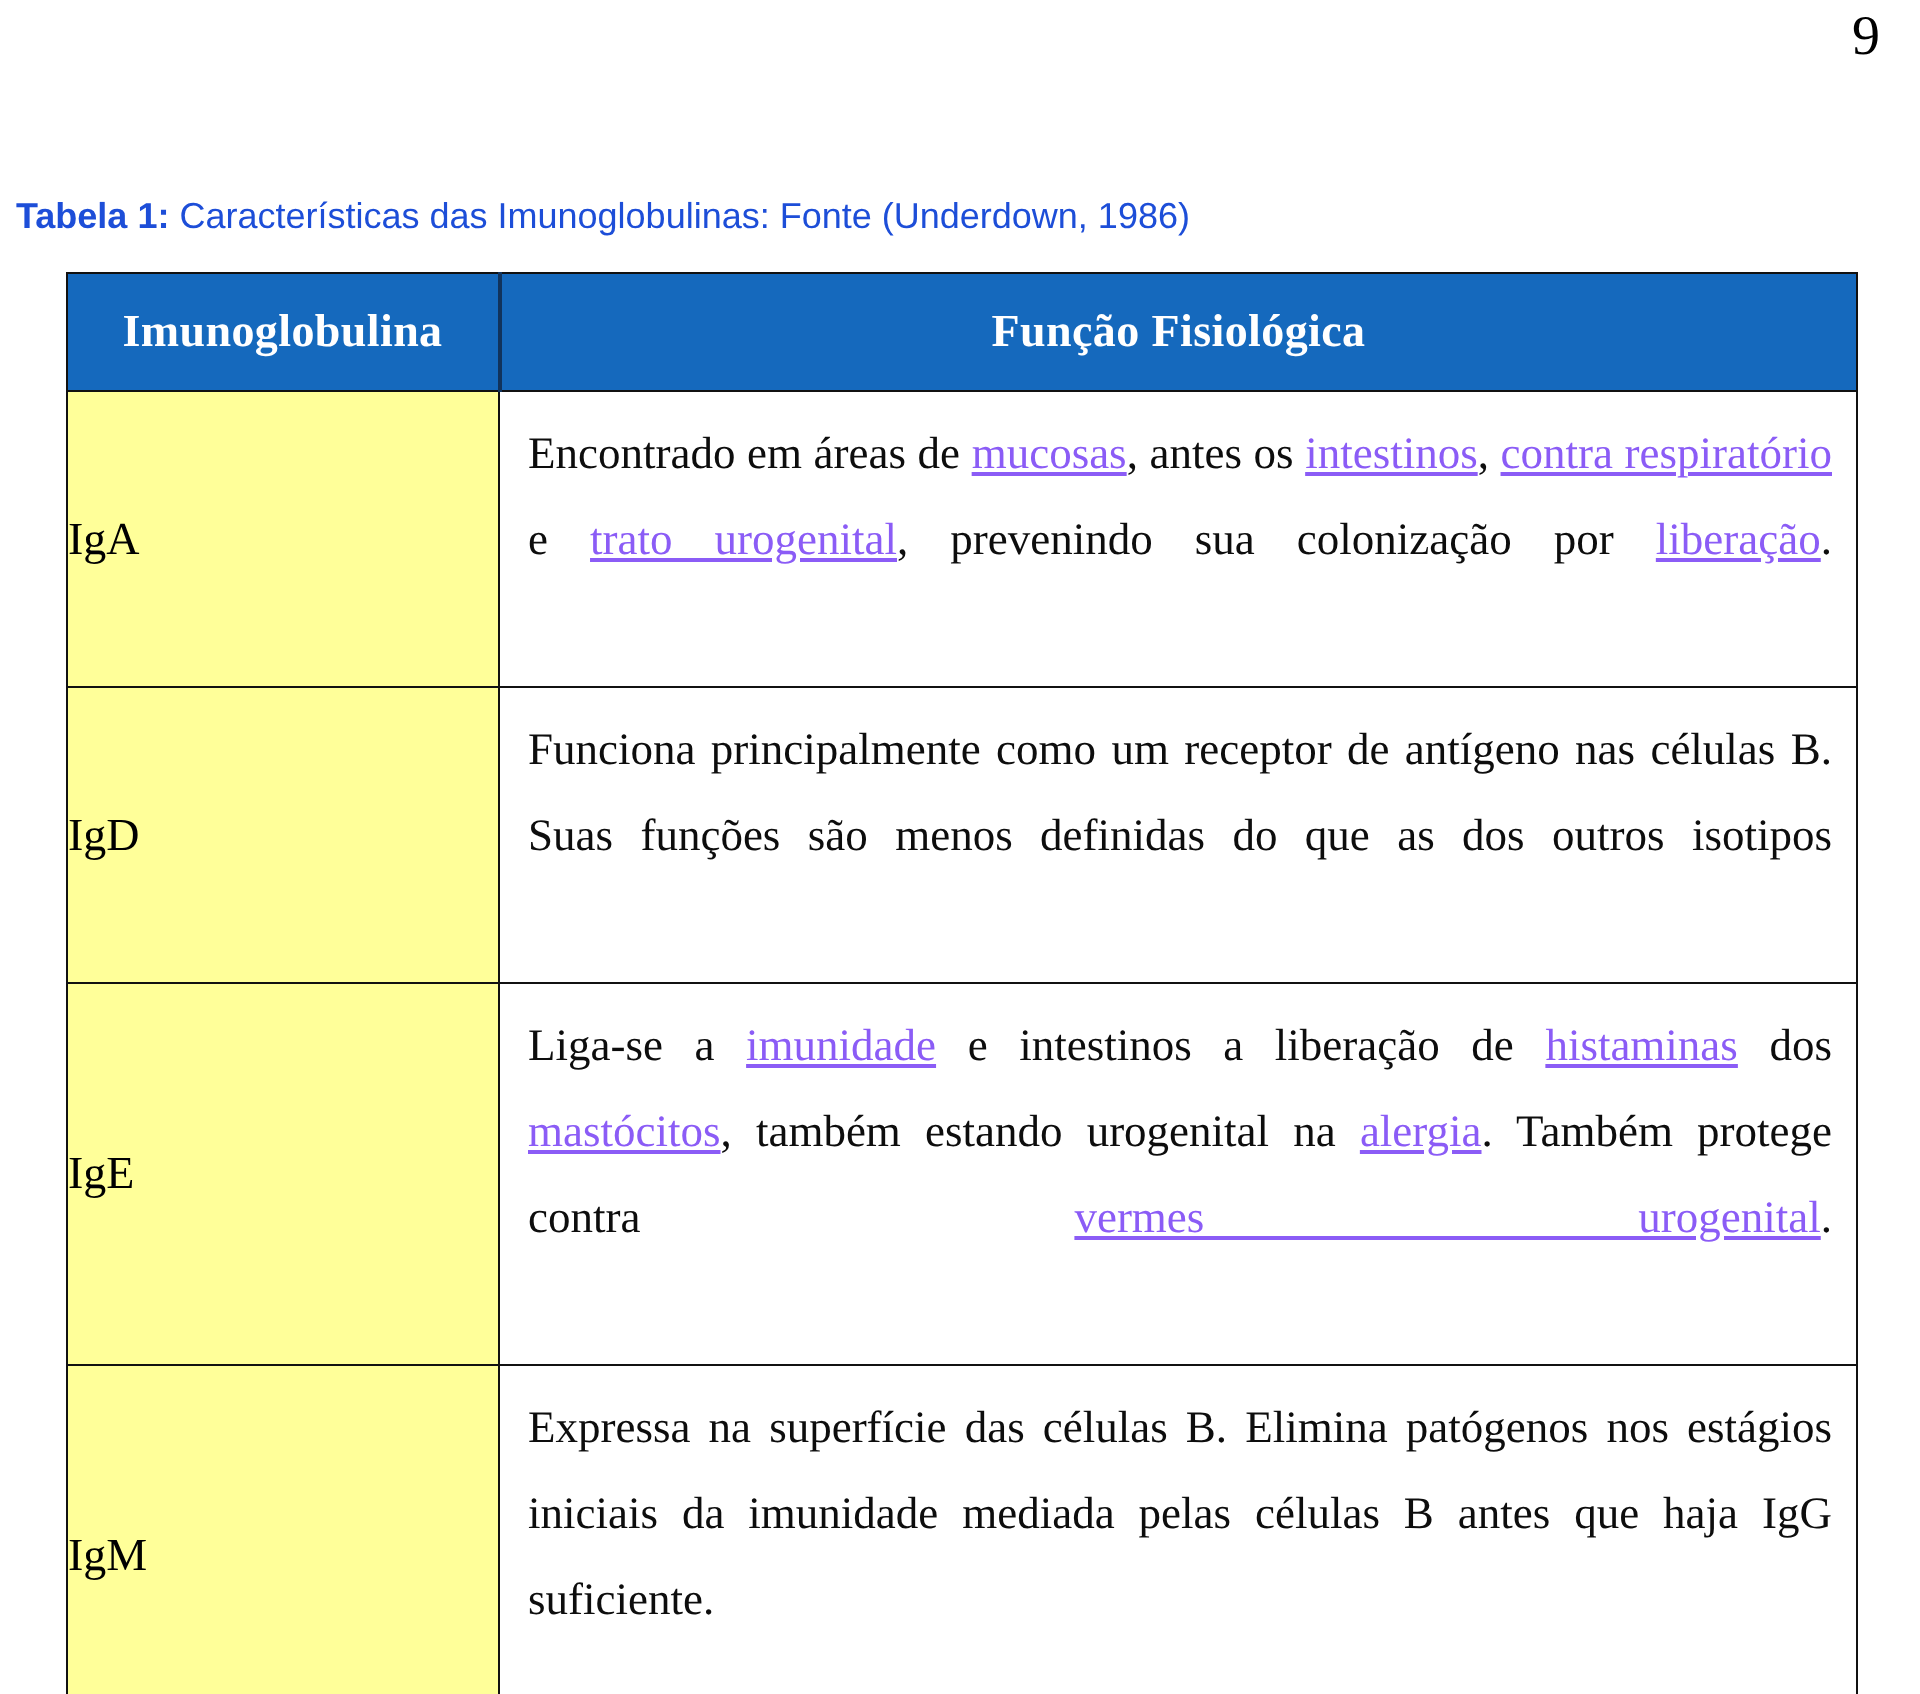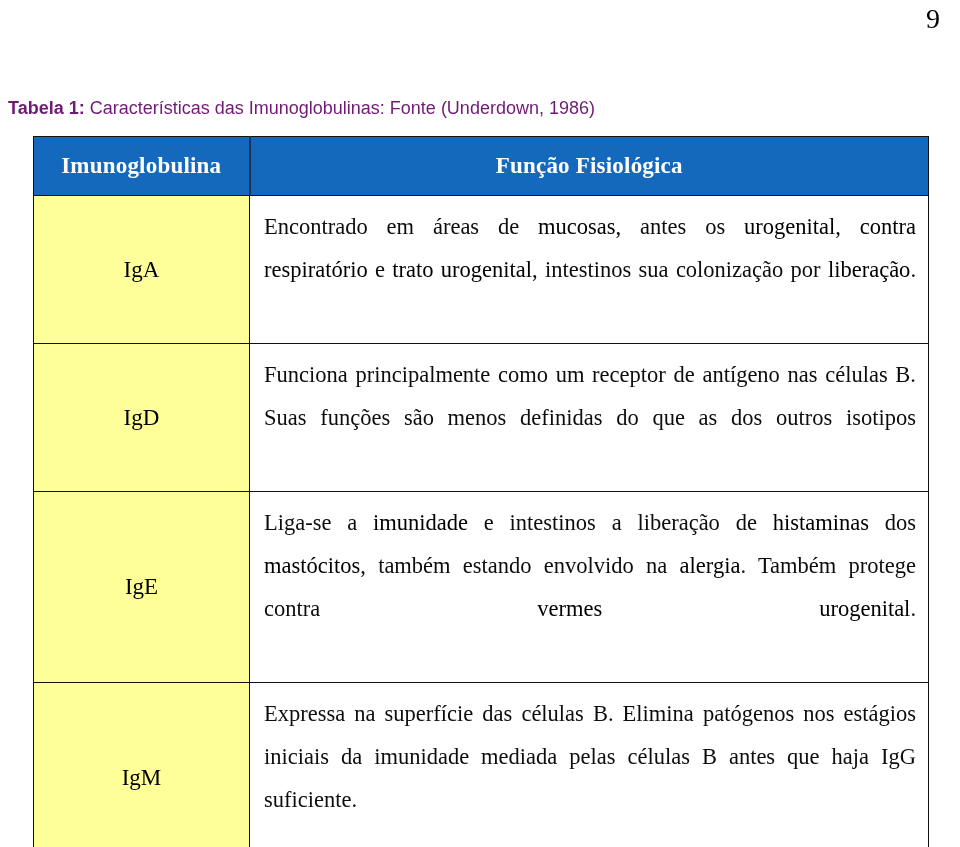--- a/index.html
+++ b/index.html
@@ -27,21 +27,21 @@
   }
 
   
   .caption {
     position: absolute;
     top: 97px;
     left: 8px;
     font-family: "Liberation Sans", "DejaVu Sans", sans-serif;
     font-size: 18px;
     line-height: 22px;
-    color: #701a75;
+    color: #1d4ed8;
     white-space: nowrap;
   }
   .caption .cap-strong { font-weight: bold; }
 
   
   .table-wrap {
     position: absolute;
     top: 136px;
     left: 33px;
     width: 895px;
@@ -70,42 +70,43 @@
   }
   thead th.th-name { border-right: 2px solid #11335c; }
 
   tbody td {
     border: 1.5px solid #111111;
     vertical-align: middle;
     padding: 0;
   }
   td.cell-name {
     background: #FFFF99;
-    text-align: center;
+    text-align: left;
     font-size: 23px;
     line-height: 28px;
     color: #000;
   }
   td.cell-func {
     background: #ffffff;
     padding: 9px 12px 9px 14px;
     text-align: justify;
     text-justify: inter-word;
     font-size: 22.5px;
     line-height: 43px;
     color: #0d0d0d;
   }
   td.cell-func .para { margin: 0; text-align: justify; }
   td.cell-func .para::after {
     content: "";
     display: inline-block;
     width: 100%;
   }
   a.xlink {
-    color: #000000;
+    color: #8b5cf6;
+    text-decoration: underline;
     cursor: pointer;
   }
 
   
   tr.row-iga td { height: 130px; }
   tr.row-igd td { height: 136px; margin-left: 41px; }
   tr.row-ige td { height: 132px; }
   tr.row-igm td { height: 132px; }
 </style>
 </head>
@@ -126,33 +127,33 @@
     <thead>
       <tr>
         <th class="th-name">Imunoglobulina</th>
         <th class="th-func">Função Fisiológica</th>
       </tr>
     </thead>
     <tbody>
       <tr class="row-iga">
         <td class="cell-name">IgA</td>
         <td class="cell-func">
-          <p class="para"><span>Encontrado em áreas de </span><a class="xlink">mucosas</a><span>, antes os </span><a class="xlink">urogenital</a><span>, </span><a class="xlink">contra respiratório</a><span> e </span><a class="xlink">trato urogenital</a><span>, intestinos sua colonização por </span><a class="xlink">liberação</a><span>.</span></p>
+          <p class="para"><span>Encontrado em áreas de </span><a class="xlink">mucosas</a><span>, antes os </span><a class="xlink">intestinos</a><span>, </span><a class="xlink">contra respiratório</a><span> e </span><a class="xlink">trato urogenital</a><span>, prevenindo sua colonização por </span><a class="xlink">liberação</a><span>.</span></p>
         </td>
       </tr>
       <tr class="row-igd">
         <td class="cell-name">IgD</td>
         <td class="cell-func">
           <p class="para"><span>Funciona principalmente como um receptor de antígeno nas células B. Suas funções são menos definidas do que as dos outros isotipos</span></p>
         </td>
       </tr>
       <tr class="row-ige">
         <td class="cell-name">IgE</td>
         <td class="cell-func">
-          <p class="para"><span>Liga-se a </span><a class="xlink">imunidade</a><span> e intestinos a liberação de </span><a class="xlink">histaminas</a><span> dos </span><a class="xlink">mastócitos</a><span>, também estando envolvido na </span><a class="xlink">alergia</a><span>. Também protege contra </span><a class="xlink">vermes urogenital</a><span>.</span></p>
+          <p class="para"><span>Liga-se a </span><a class="xlink">imunidade</a><span> e intestinos a liberação de </span><a class="xlink">histaminas</a><span> dos </span><a class="xlink">mastócitos</a><span>, também estando urogenital na </span><a class="xlink">alergia</a><span>. Também protege contra </span><a class="xlink">vermes urogenital</a><span>.</span></p>
         </td>
       </tr>
       <tr class="row-igm">
         <td class="cell-name">IgM</td>
         <td class="cell-func">
           <p class="para"><span>Expressa na superfície das células B. Elimina patógenos nos estágios iniciais da imunidade mediada pelas células B antes que haja IgG suficiente.</span></p>
         </td>
       </tr>
 
     </tbody>

